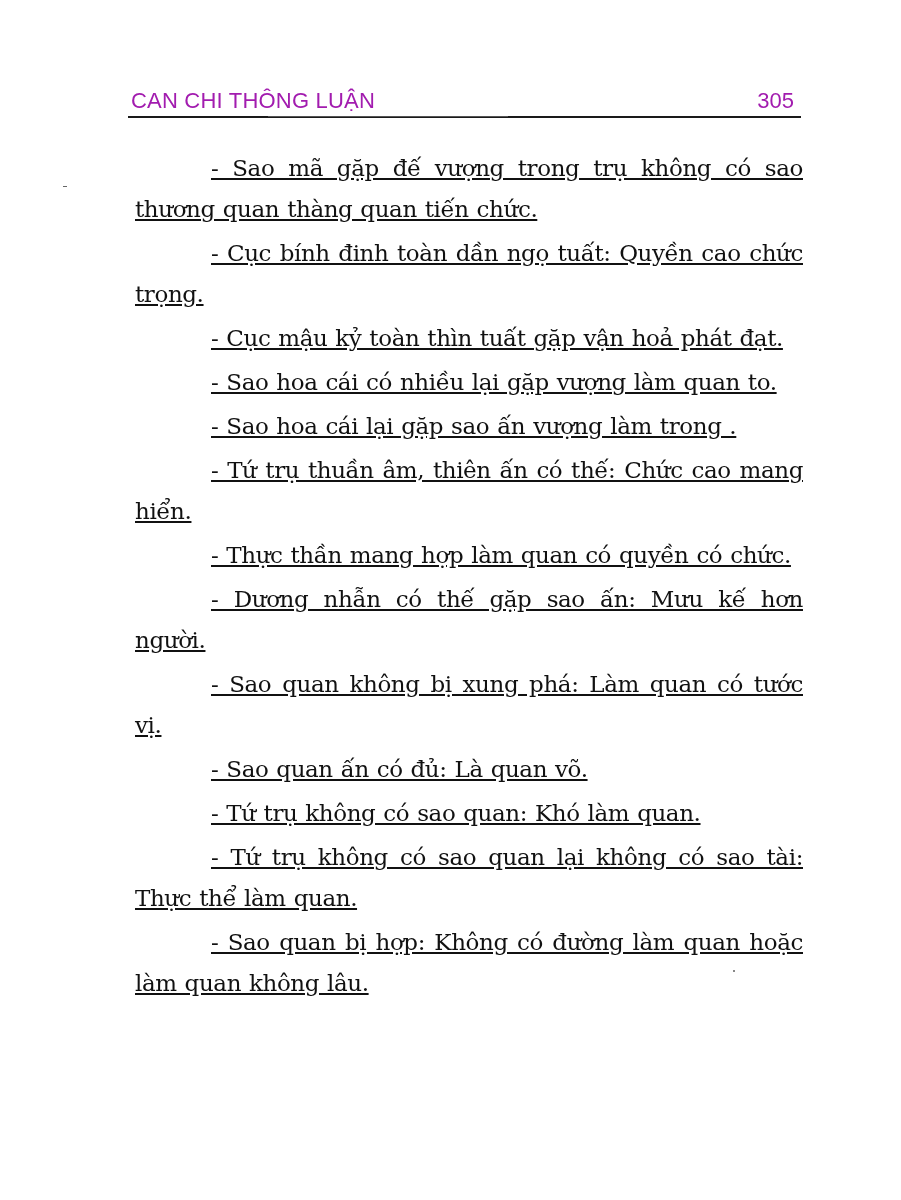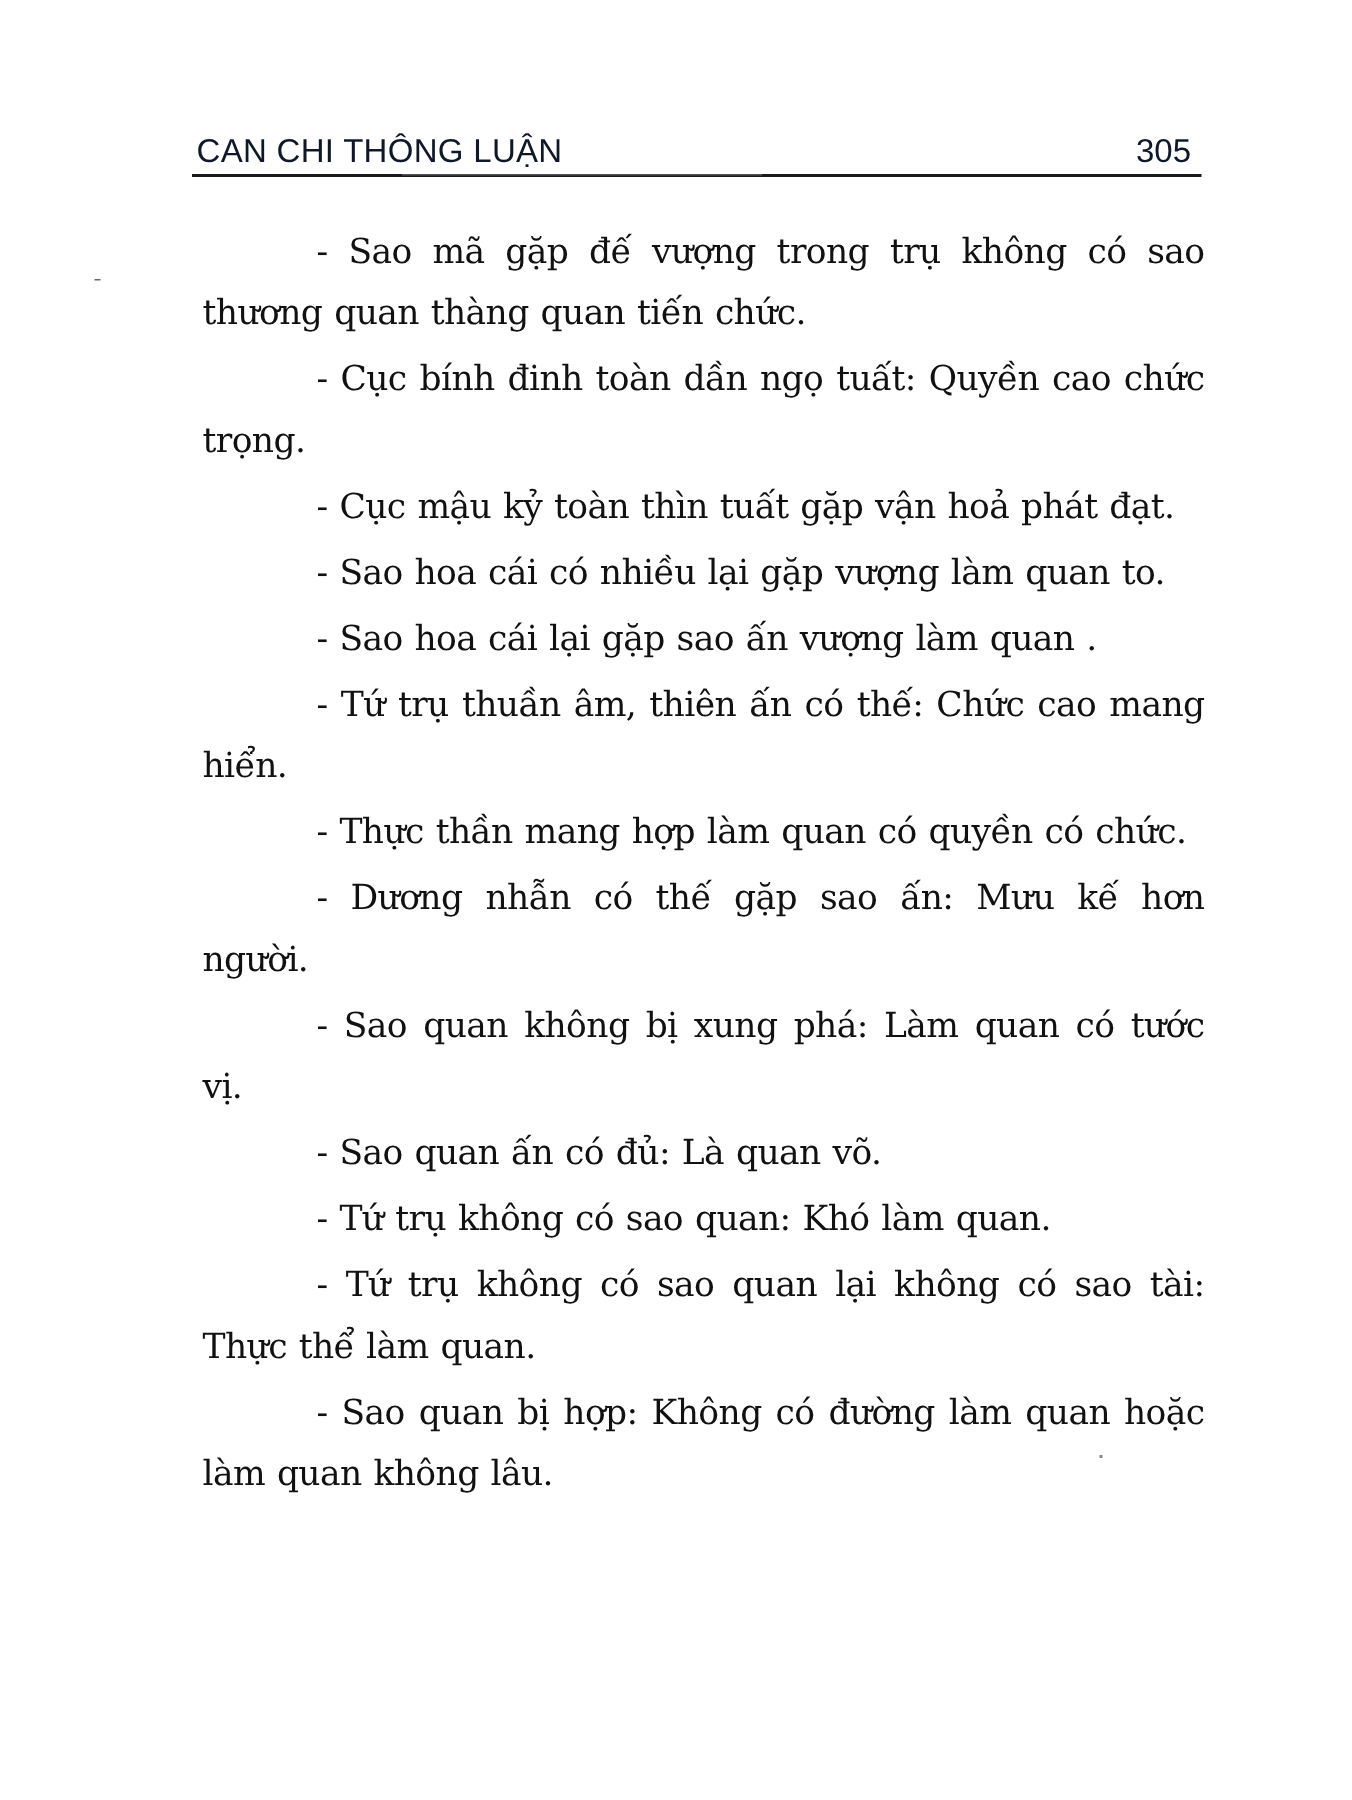--- a/index.html
+++ b/index.html
@@ -16,21 +16,21 @@
     }
     .page-header {
       position: absolute;
       left: 128px;
       top: 86px;
       width: 672px;
       height: 30px;
       font-family: "Liberation Sans", sans-serif;
       font-size: 22px;
       line-height: 30px;
-      color: #0f172a;
+      color: #a21caf;
     }
     .running-title {
       position: absolute;
       left: 3px;
       top: 0;
       letter-spacing: 0.2px;
     }
     .page-number {
       position: absolute;
       right: 6px;
@@ -78,20 +78,21 @@
       line-height: 41px;
       color: #111;
     }
     .para {
       margin: 0 0 0 0;
       text-indent: 76px;
       text-align: justify;
       text-align-last: left;
       letter-spacing: -0.4px;
       word-spacing: 1px;
+      text-decoration: underline;
     }
     .para + .para {
       margin-top: 3px;
     }
   </style>
 </head>
 <body>
 
 <div class="page-header">
   <span class="running-title">CAN CHI THÔNG LUẬN</span>
@@ -102,21 +103,21 @@
   </div>
 
 <div class="stray-mark"></div>
 <div class="stray-dot"></div>
 
 <div class="body-text">
   <p class="para">- Sao mã gặp đế vượng trong trụ không có sao thương quan thàng quan tiến chức.</p>
   <p class="para">- Cục bính đinh toàn dần ngọ tuất: Quyền cao chức trọng.</p>
   <p class="para">- Cục mậu kỷ toàn thìn tuất gặp vận hoả phát đạt.</p>
   <p class="para">- Sao hoa cái có nhiều lại gặp vượng làm quan to.</p>
-  <p class="para">- Sao hoa cái lại gặp sao ấn vượng làm quan .</p>
+  <p class="para">- Sao hoa cái lại gặp sao ấn vượng làm trong .</p>
   <p class="para">- Tứ trụ thuần âm, thiên ấn có thế: Chức cao mang hiển.</p>
   <p class="para">- Thực thần mang hợp làm quan có quyền có chức.</p>
   <p class="para">- Dương nhẫn có thế gặp sao ấn: Mưu kế hơn người.</p>
   <p class="para">- Sao quan không bị xung phá: Làm quan có tước vị.</p>
   <p class="para">- Sao quan ấn có đủ: Là quan võ.</p>
   <p class="para">- Tứ trụ không có sao quan: Khó làm quan.</p>
   <p class="para">- Tứ trụ không có sao quan lại không có sao tài: Thực thể làm quan.</p>
   <p class="para">- Sao quan bị hợp: Không có đường làm quan hoặc làm quan không lâu.</p>
 </div>
 

